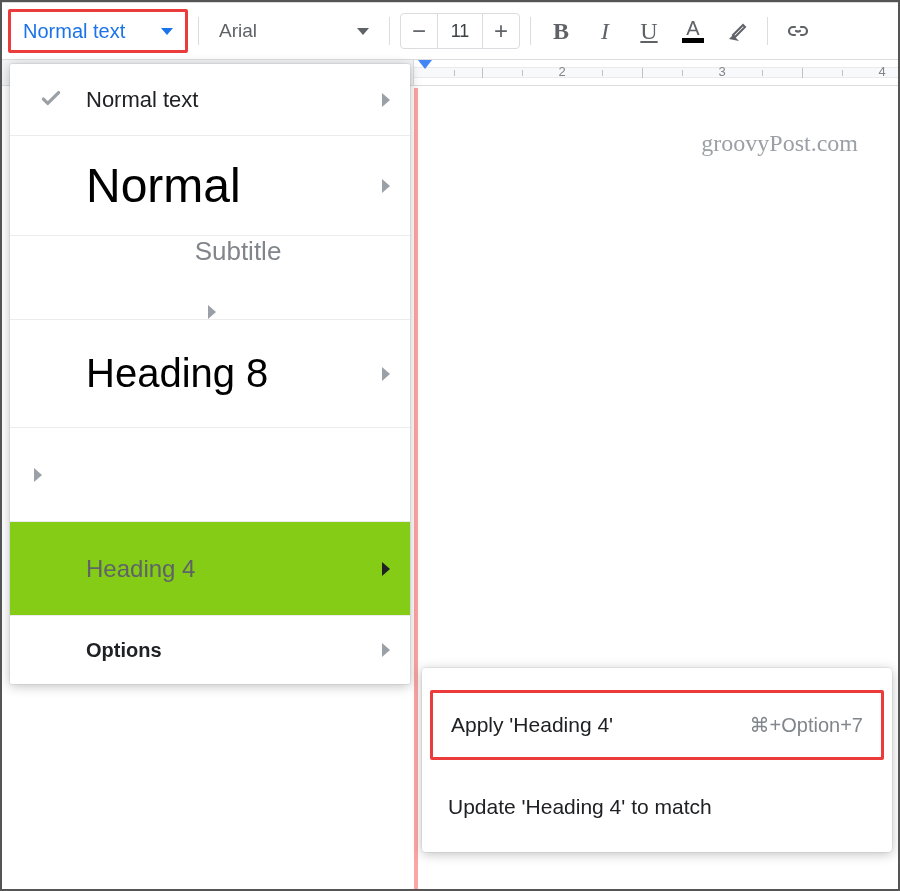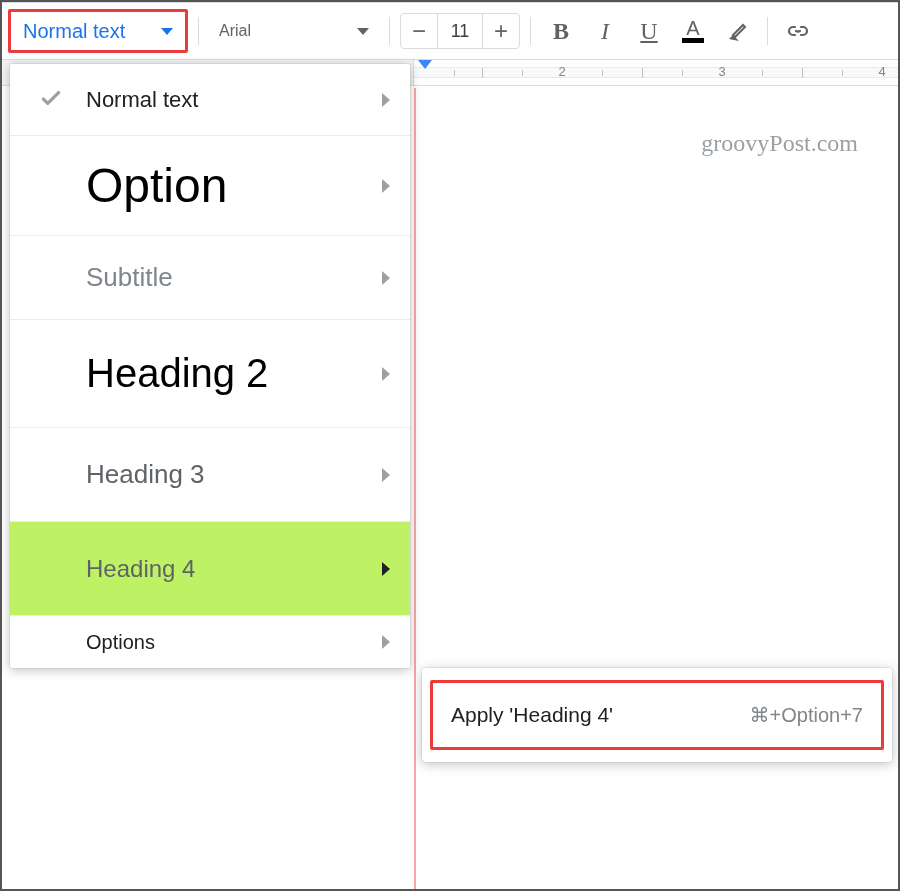--- a/index.html
+++ b/index.html
@@ -43,21 +43,21 @@
     width: 0; height: 0;
     border-left: 6px solid transparent;
     border-right: 6px solid transparent;
     border-top: 7px solid #1a73e8;
   }
 
   .font-dropdown-btn {
     display: flex;
     align-items: center;
     color: #5f6368;
-    font-size: 16px;
+    font-size: 19px;
     padding: 6px 10px;
     height: 40px;
     width: 170px;
     justify-content: space-between;
   }
   .font-dropdown-btn .tri {
     width: 0; height: 0;
     border-left: 6px solid transparent;
     border-right: 6px solid transparent;
     border-top: 7px solid #5f6368;
@@ -167,21 +167,21 @@
     border-top: 9px solid #4285f4;
   }
 
   .doc-area {
     position: absolute;
     left: 412px;
     top: 86px;
     right: 0;
     bottom: 0;
     background: #fff;
-    border-left: 2px solid #fca5a5;
+    border-left: 4px solid #fca5a5;
   }
   .watermark {
     position: absolute;
     top: 42px;
     right: 40px;
     color: #9aa0a6;
     font-family: Georgia, "Times New Roman", serif;
     font-size: 24px;
   }
 
@@ -215,41 +215,41 @@
     margin-left: 52px;
     flex: 1;
   }
   .menu-item .sub-arrow {
     width: 0; height: 0;
     border-top: 7px solid transparent;
     border-bottom: 7px solid transparent;
     border-left: 8px solid #9aa0a6;
   }
   .menu-item.highlight {
-    background: #bef264;
+    background: #84cc16;
   }
   .menu-item.highlight .sub-arrow {
     border-left-color: #202124;
   }
 
   .mi-normal { height: 72px; }
   .mi-normal .label { font-size: 22px; color: #202124; }
   .mi-title { height: 100px; }
   .mi-title .label { font-size: 48px; font-weight: 400; color: #000; }
-  .mi-subtitle { height: 84px; }
+  .mi-subtitle { height: 84px; flex-direction: column; }
   .mi-subtitle .label { font-size: 26px; color: #80868b; }
   .mi-h1 { height: 108px; }
   .mi-h1 .label { font-size: 40px; font-weight: 400; color: #000; }
   .mi-h2 { height: 100px; }
   .mi-h2 .label { font-size: 32px; font-weight: 400; color: #000; }
   .mi-h3 { height: 94px; }
   .mi-h3 .label { font-size: 26px; color: #5f6368; }
   .mi-h4 { height: 94px; }
   .mi-h4 .label { font-size: 24px; color: #5f6368; }
-  .mi-options { height: 52px; }
+  .mi-options { height: 68px; font-weight: bold; }
   .mi-options .label { font-size: 20px; color: #202124; }
 
   .submenu {
     position: absolute;
     left: 420px;
     top: 666px;
     width: 470px;
     background: #fff;
     box-shadow: 0 2px 12px rgba(0,0,0,0.25), 0 0 0 1px rgba(0,0,0,0.05);
     border-radius: 4px;
@@ -264,21 +264,21 @@
     font-size: 21px;
     color: #202124;
     cursor: pointer;
   }
   .sub-item .txt { flex: 1; }
   .sub-item .shortcut { color: #80868b; font-size: 20px; }
   .sub-item.divider-below { border-bottom: 1px solid #ececec; }
   .sub-item.outlined {
     border: 3px solid #ec3b3b;
     border-radius: 2px;
-    margin: 2px 8px;
+    margin: 12px 8px;
     padding: 0 18px;
   }
 </style>
 </head>
 <body>
 
 <div class="toolbar">
   <div class="styles-dropdown-btn">
     <span>Normal text</span>
     <span class="tri"></span>
@@ -345,43 +345,45 @@
   <div class="menu-item mi-normal">
     <span class="check">
       <svg viewBox="0 0 24 24" width="26" height="26">
           <path d="M5 13l4 4L19 7" stroke="#9aa0a6" stroke-width="3" fill="none" stroke-linecap="round" stroke-linejoin="round"></path>
         </svg>
     </span>
     <span class="label">Normal text</span>
     <span class="sub-arrow"></span>
   </div>
   <div class="menu-item mi-title">
-    <span class="label">Option</span>
+    <span class="label">Normal</span>
     <span class="sub-arrow"></span>
   </div>
   <div class="menu-item mi-subtitle">
     <span class="label">Subtitle</span>
     <span class="sub-arrow"></span>
   </div>
   <div class="menu-item mi-h1">
-    <span class="label">Heading 2</span>
+    <span class="label">Heading 8</span>
     <span class="sub-arrow"></span>
   </div>
   <div class="menu-item mi-h3">
-    <span class="label">Heading 3</span>
     <span class="sub-arrow"></span>
   </div>
   <div class="menu-item mi-h4 highlight">
     <span class="label">Heading 4</span>
     <span class="sub-arrow"></span>
   </div>
   <div class="menu-item mi-options">
     <span class="label">Options</span>
     <span class="sub-arrow"></span>
   </div>
 </div>
 
 <div class="submenu">
   <div class="sub-item outlined divider-below">
     <span class="txt">Apply 'Heading 4'</span>
     <span class="shortcut">⌘+Option+7</span>
   </div>
+  <div class="sub-item">
+    <span class="txt">Update 'Heading 4' to match</span>
+  </div>
 </div>
 
 </body></html>

